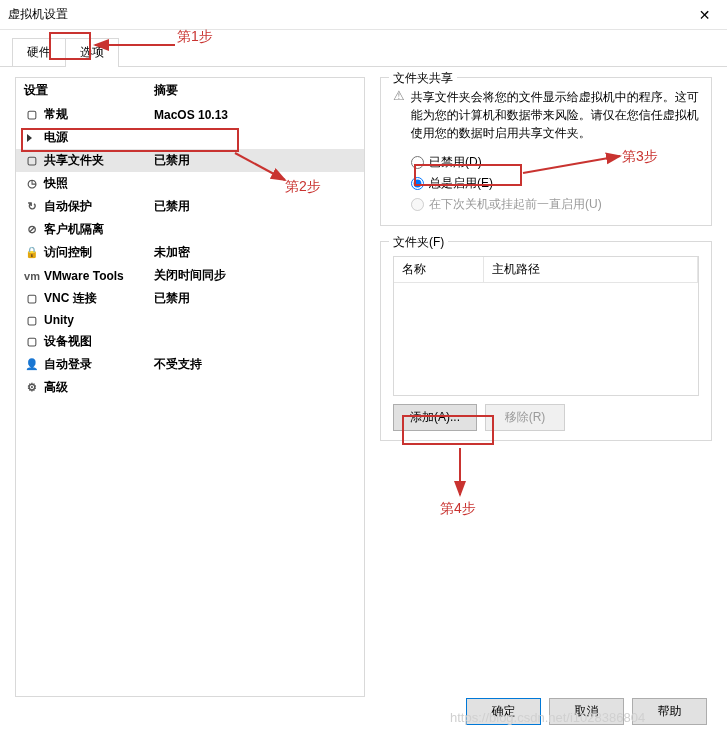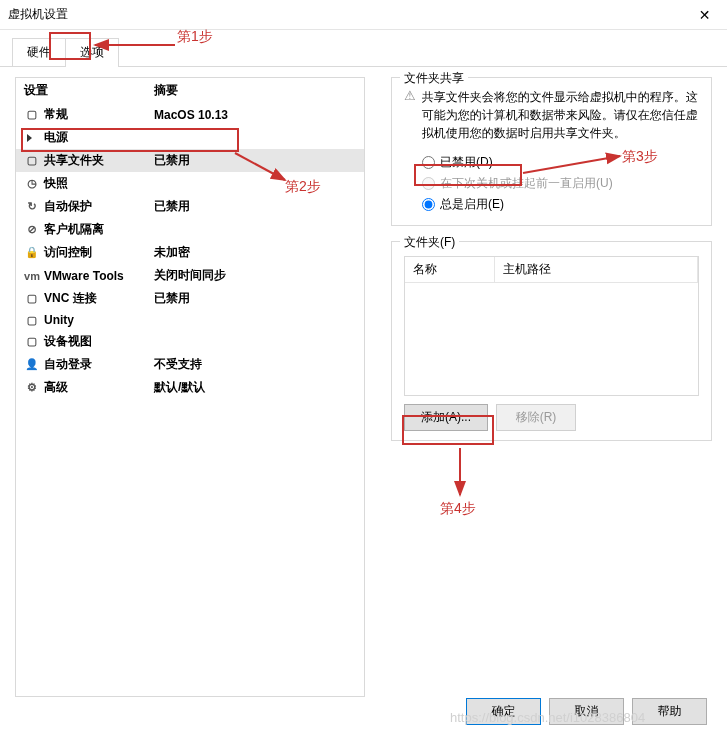--- a/index.html
+++ b/index.html
@@ -16,21 +16,21 @@
     .list-header { display: flex; padding: 4px 8px; font-size: 12px; color: #000; }
     .col-setting { width: 130px; }
     .col-summary { flex: 1; }
     .list-item { display: flex; padding: 3px 8px; align-items: center; font-size: 12px; cursor: pointer; }
     .list-item.selected { background: #e6e6e6; }
     .icon-placeholder { width: 16px; height: 14px; margin-right: 4px; display: inline-flex; align-items: center; justify-content: center; font-size: 11px; color: #555; flex-shrink: 0; }
     .item-name { width: 110px; }
     .item-summary { flex: 1; color: #000; }
     .tri-right { display: inline-block; width: 0; height: 0; border-top: 4px solid transparent; border-bottom: 4px solid transparent; border-left: 5px solid #333; margin-left: -2px; margin-right: 4px; }
     .right-panel { flex: 1; }
-    .fieldset-custom { position: relative; border: 1px solid #d9d9d9; padding: 10px 12px; margin-bottom: 15px; margin-left: 11px; }
+    .fieldset-custom { position: relative; border: 1px solid #d9d9d9; padding: 10px 12px; margin-bottom: 15px; }
     .fieldset-legend { position: absolute; top: -8px; left: 8px; background: #fff; padding: 0 4px; font-size: 12px; }
     .info-row { display: flex; gap: 6px; align-items: flex-start; }
     .warn-icon { color: #888; font-size: 13px; }
     .info-text { font-size: 12px; line-height: 1.5; }
     .radio-group { margin-top: 10px; margin-left: 18px; }
     .radio-row { display: flex; align-items: center; padding: 2px 0; font-size: 12px; }
     .radio-row input[type="radio"] { margin-right: 5px; }
     .radio-row.disabled { color: #9a9a9a; }
     .folders-fieldset { height: 200px; }
     .folders-table { border: 1px solid #d9d9d9; height: 140px; background: #fff; margin-top: 4px; }
@@ -127,44 +127,43 @@
           <span class="item-summary"></span>
         </div>
         <div class="list-item">
           <span class="icon-placeholder">👤</span>
           <span class="item-name">自动登录</span>
           <span class="item-summary">不受支持</span>
         </div>
         <div class="list-item">
           <span class="icon-placeholder">⚙</span>
           <span class="item-name">高级</span>
-          <span class="item-summary">默认/默认</span>
         </div>
       </div>
   </div>
 
   <div class="right-panel">
     <div class="fieldset-custom">
       <div class="fieldset-legend">文件夹共享</div>
       <div class="info-row">
         <span class="warn-icon">⚠</span>
         <span class="info-text">共享文件夹会将您的文件显示给虚拟机中的程序。这可能为您的计算机和数据带来风险。请仅在您信任虚拟机使用您的数据时启用共享文件夹。</span>
       </div>
       <div class="radio-group">
         <label class="radio-row">
           <input type="radio" name="share" style="">
           <span>已禁用(D)</span>
         </label>
+        <label class="radio-row">
+          <input type="radio" name="share" checked="" style="">
+          <span>总是启用(E)</span>
+        </label>
         <label class="radio-row disabled">
           <input type="radio" name="share" disabled="" style="">
           <span>在下次关机或挂起前一直启用(U)</span>
-        </label>
-        <label class="radio-row">
-          <input type="radio" name="share" checked="" style="">
-          <span>总是启用(E)</span>
         </label>
       </div>
     </div>
 
     <div class="fieldset-custom folders-fieldset">
       <div class="fieldset-legend">文件夹(F)</div>
       <div class="folders-table">
         <div class="folders-table-header">
           <div class="fth-col fth-name">名称</div>
           <div class="fth-col fth-path">主机路径</div>

